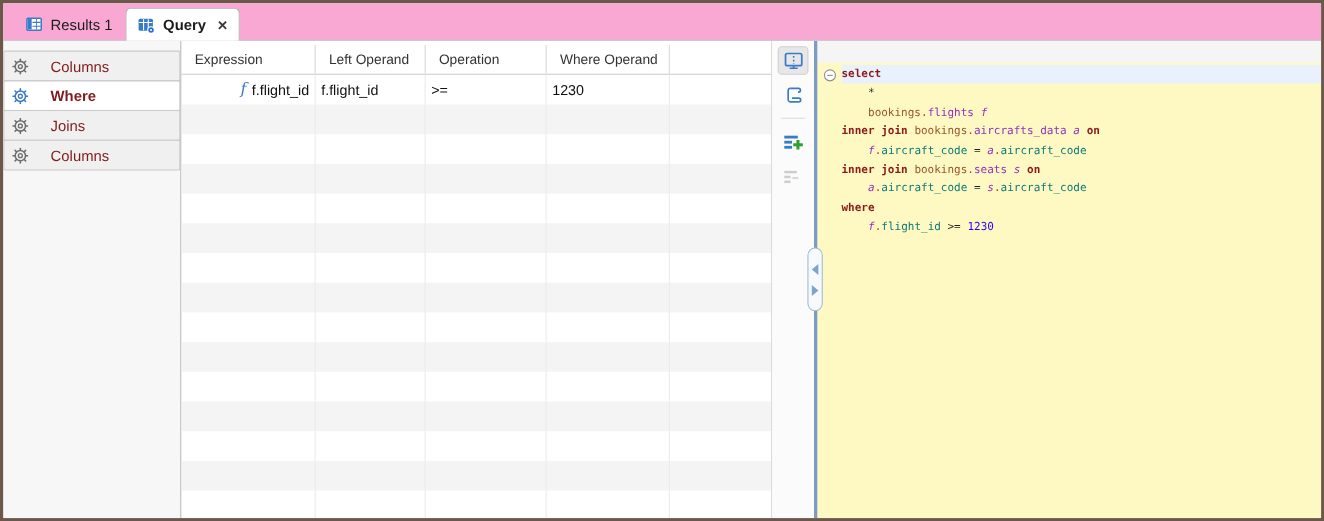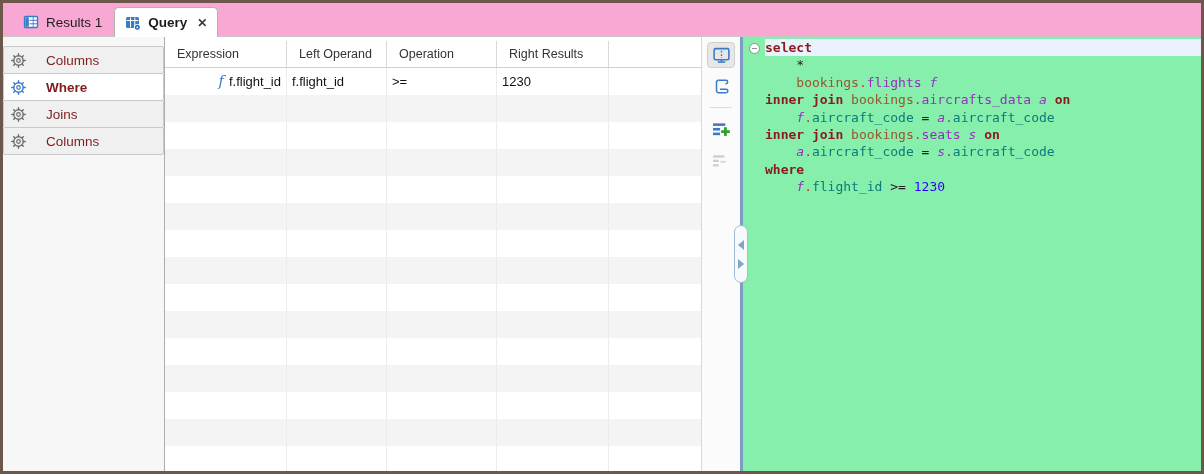--- a/index.html
+++ b/index.html
@@ -117,23 +117,23 @@
     width: 14px; height: 58px;
     background: #f7fafd; border: 1px solid #a3bcd6; border-radius: 7px;
     display: flex; flex-direction: column; align-items: center; justify-content: center; gap: 9px;
     z-index: 2;
   }
   .tri-left  { width:0; height:0; border-top:5px solid transparent; border-bottom:5px solid transparent; border-right:6px solid #7fa3c9; }
   .tri-right { width:0; height:0; border-top:5px solid transparent; border-bottom:5px solid transparent; border-left:6px solid #7fa3c9; }
 
   
   .editor {
-    flex: 1; background: #86efac; min-width: 0;
+    flex: 1; background: #fef9c3; min-width: 0;
     display: flex; padding-top: 2px;
-    font-family: "DejaVu Sans Mono", monospace; font-size: 13px;
+    font-family: "DejaVu Sans Mono", monospace; font-size: 10px; margin-top: 20px;
   }
   .fold-margin { width: 22px; flex: none; display: flex; justify-content: center; }
   .fold-circle {
     width: 11px; height: 11px; margin-top: 4px;
     border: 1px solid #909090; border-radius: 50%;
     position: relative; background: #fff;
   }
   .fold-circle::after {
     content: ""; position: absolute; left: 2px; right: 2px; top: 4px;
     height: 1px; background: #909090;
@@ -257,21 +257,21 @@
           </svg>
         <span>Columns</span>
       </div>
     </div>
 
     <div class="grid">
       <div class="ghead">
         <div class="hcell">Expression</div>
         <div class="hcell">Left Operand</div>
         <div class="hcell">Operation</div>
-        <div class="hcell">Right Results</div>
+        <div class="hcell">Where Operand</div>
         <div class="hcell"></div>
       </div>
       <div class="grid-body">
         <div class="grow">
           <div class="gcell expr">
             <span class="fn-glyph">f</span>
             <span>f.flight_id</span>
           </div>
           <div class="gcell">f.flight_id</div>
           <div class="gcell">&gt;=</div>

